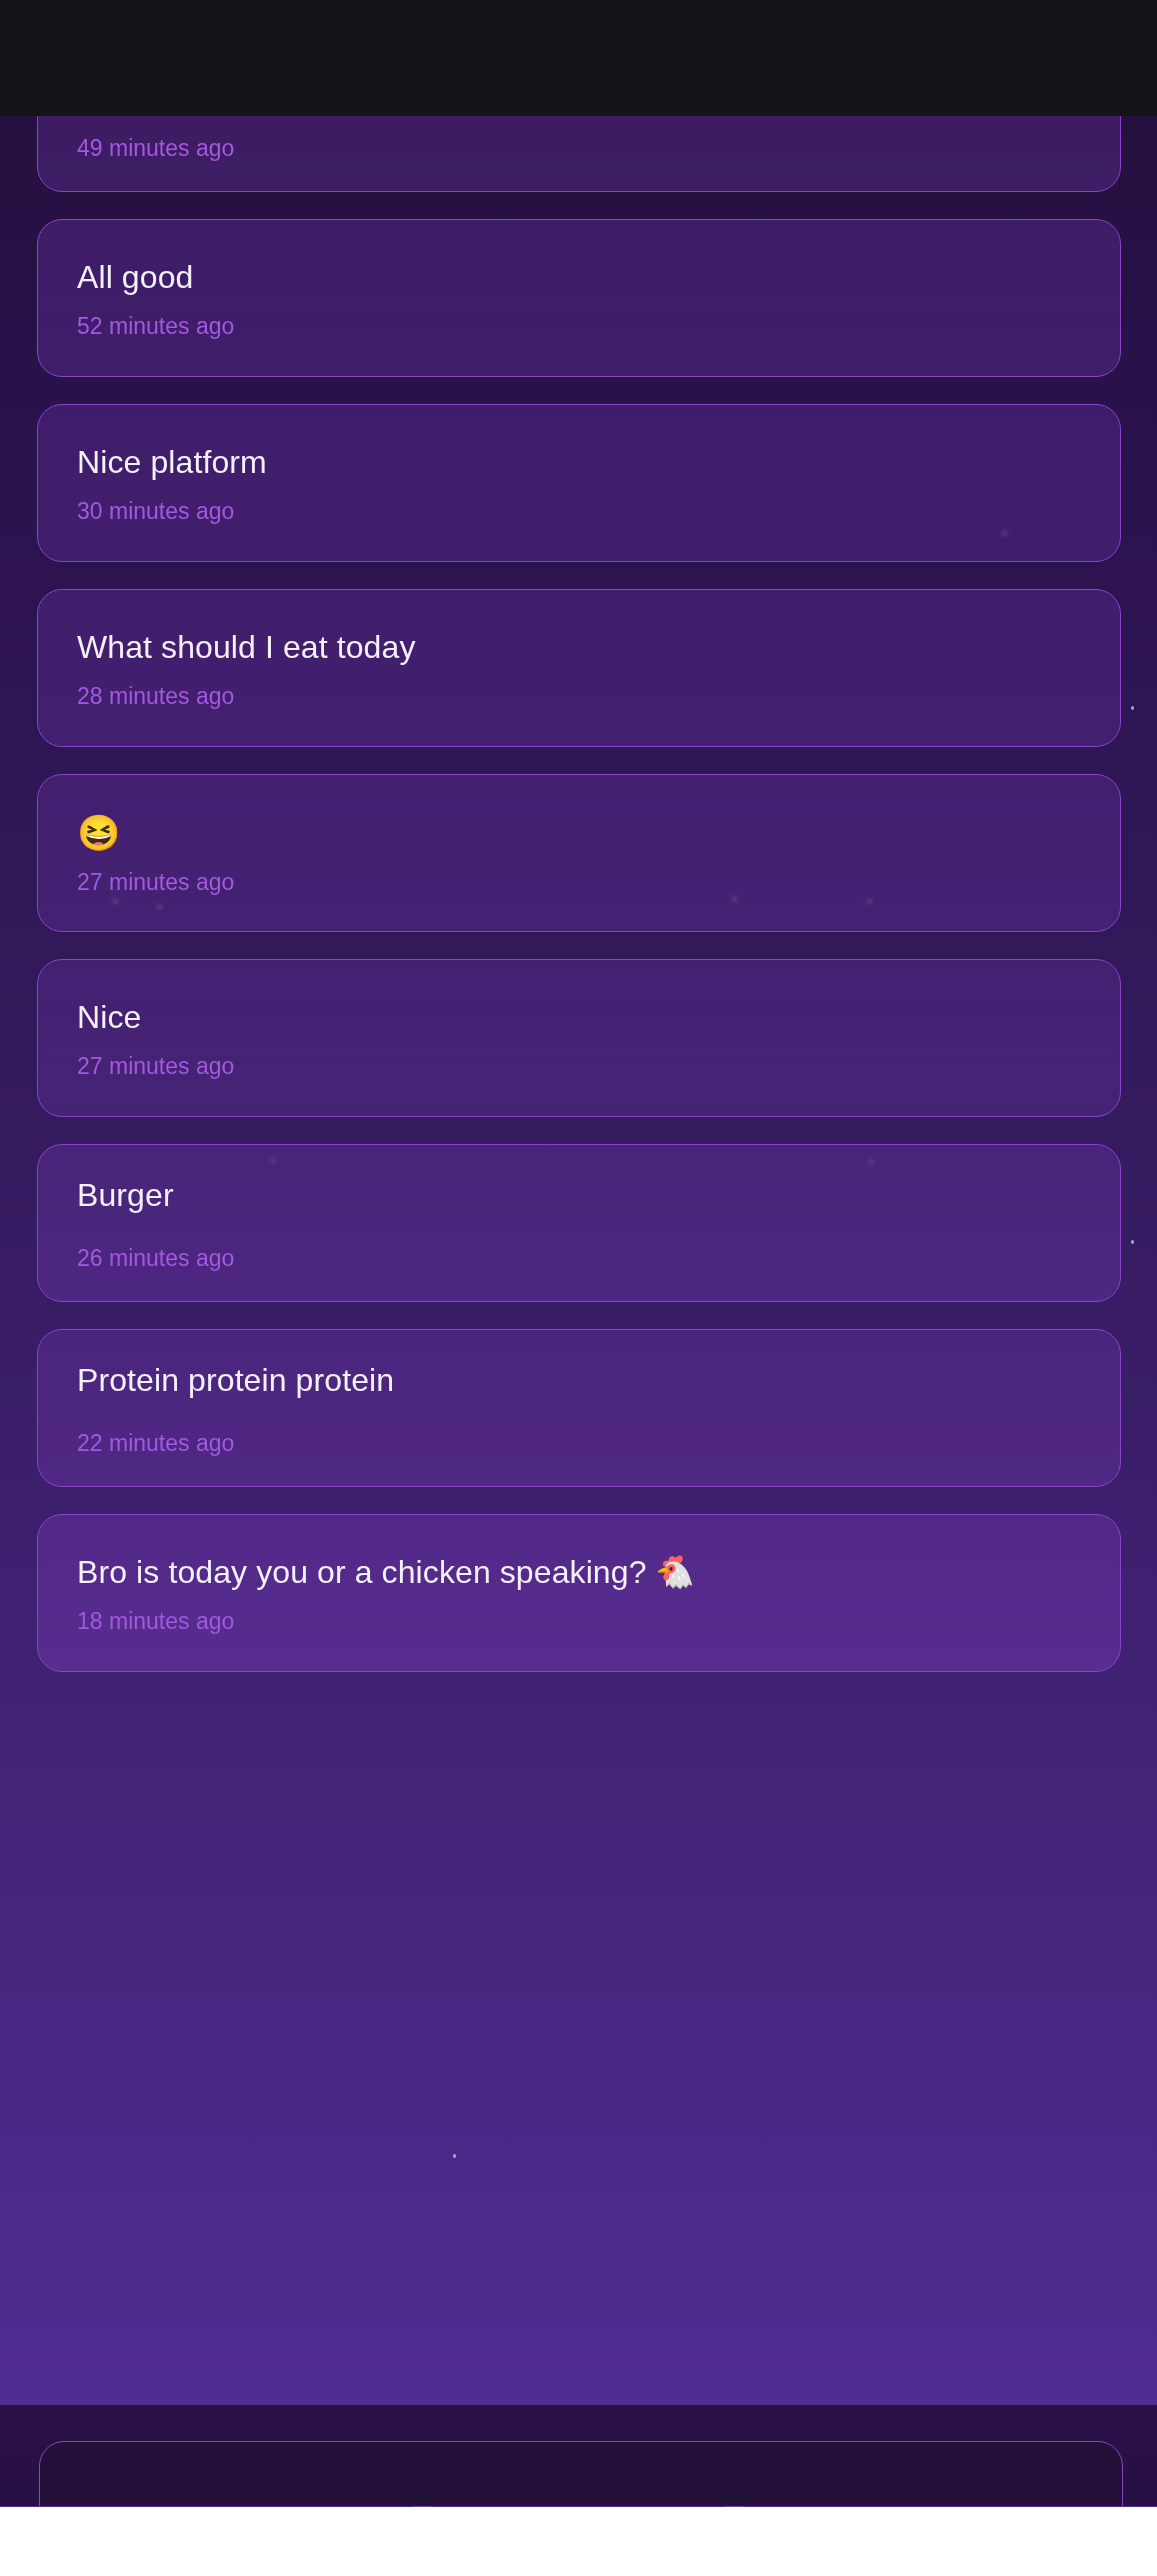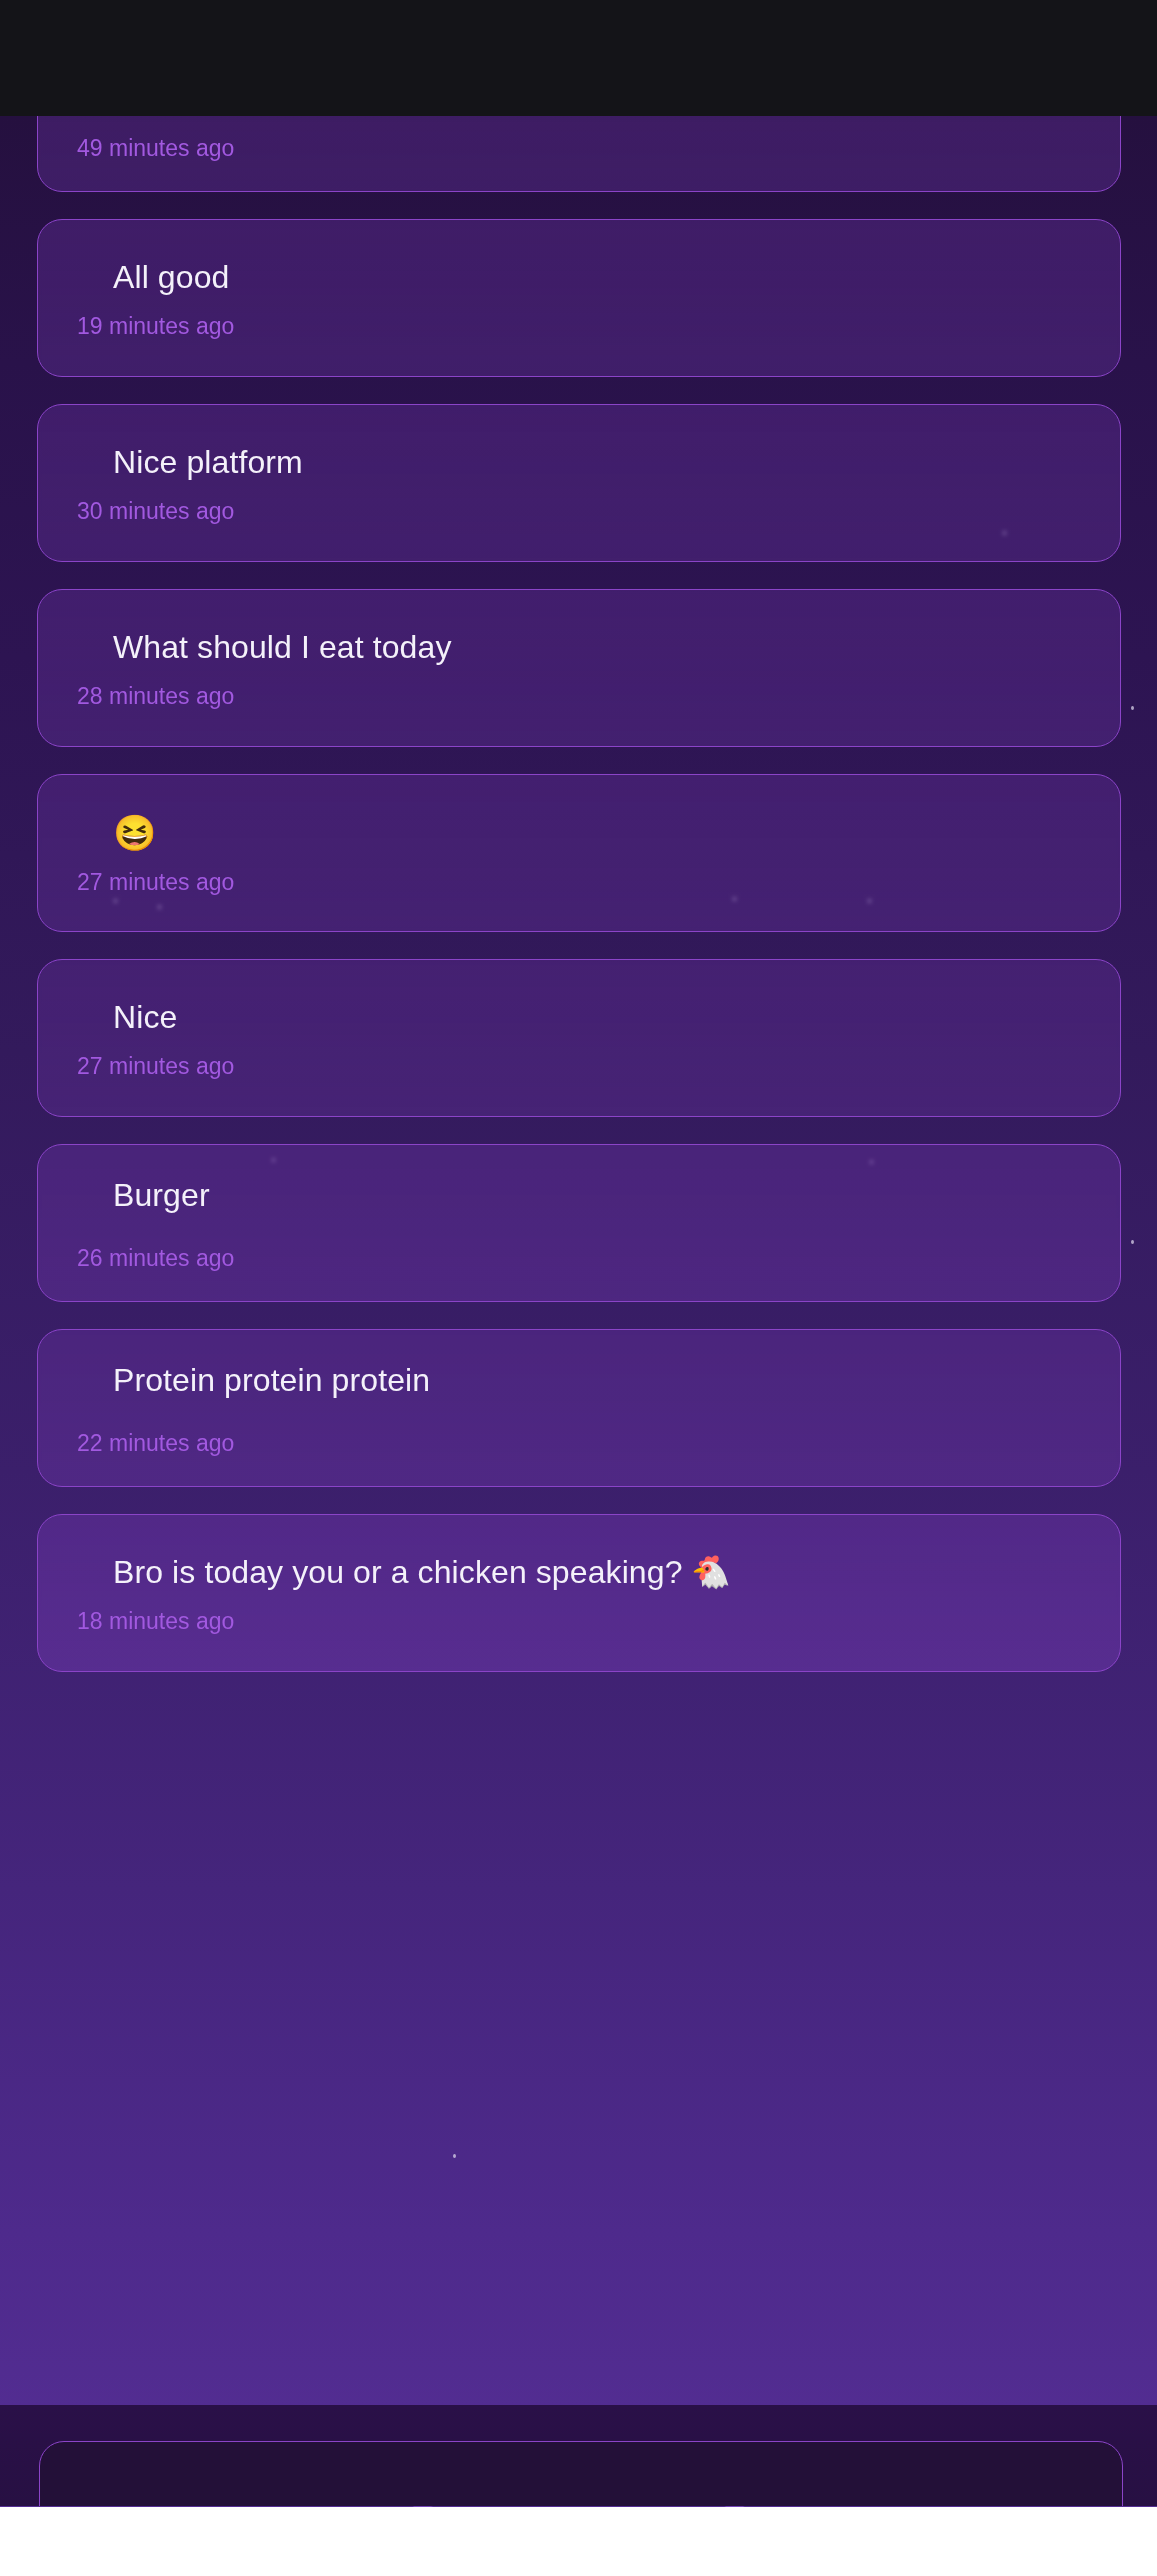--- a/index.html
+++ b/index.html
@@ -116,21 +116,20 @@
     padding-top:116px;
     min-height:0;
   }
   .card-title{
     color:#f4f1fa;
     font-size:32px;
     line-height:1.08;
     font-weight:400;
     letter-spacing:0.1px;
     white-space:nowrap;
-    margin-left:36px;
   }
   .card-title.emoji{
     font-size:35px;
     line-height:1;
   }
   .card-time{
     color:#a259e0;
     font-size:23px;
     line-height:1;
     font-weight:400;
@@ -193,21 +192,21 @@
         <span class="star" style="left: 453px; top: 2038px;"></span>
         <span class="star" style="left: 1003px; top: 415px;"></span>
       </div>
 
     <div class="list">
         <div class="card clipped">
           <div class="card-time">49 minutes ago</div>
         </div>
         <div class="card">
           <div class="card-title">All good</div>
-          <div class="card-time">19 minutes ago</div>
+          <div class="card-time">52 minutes ago</div>
         </div>
         <div class="card">
           <div class="card-title">Nice platform</div>
           <div class="card-time">30 minutes ago</div>
         </div>
         <div class="card">
           <div class="card-title">What should I eat today</div>
           <div class="card-time">28 minutes ago</div>
         </div>
         <div class="card">

